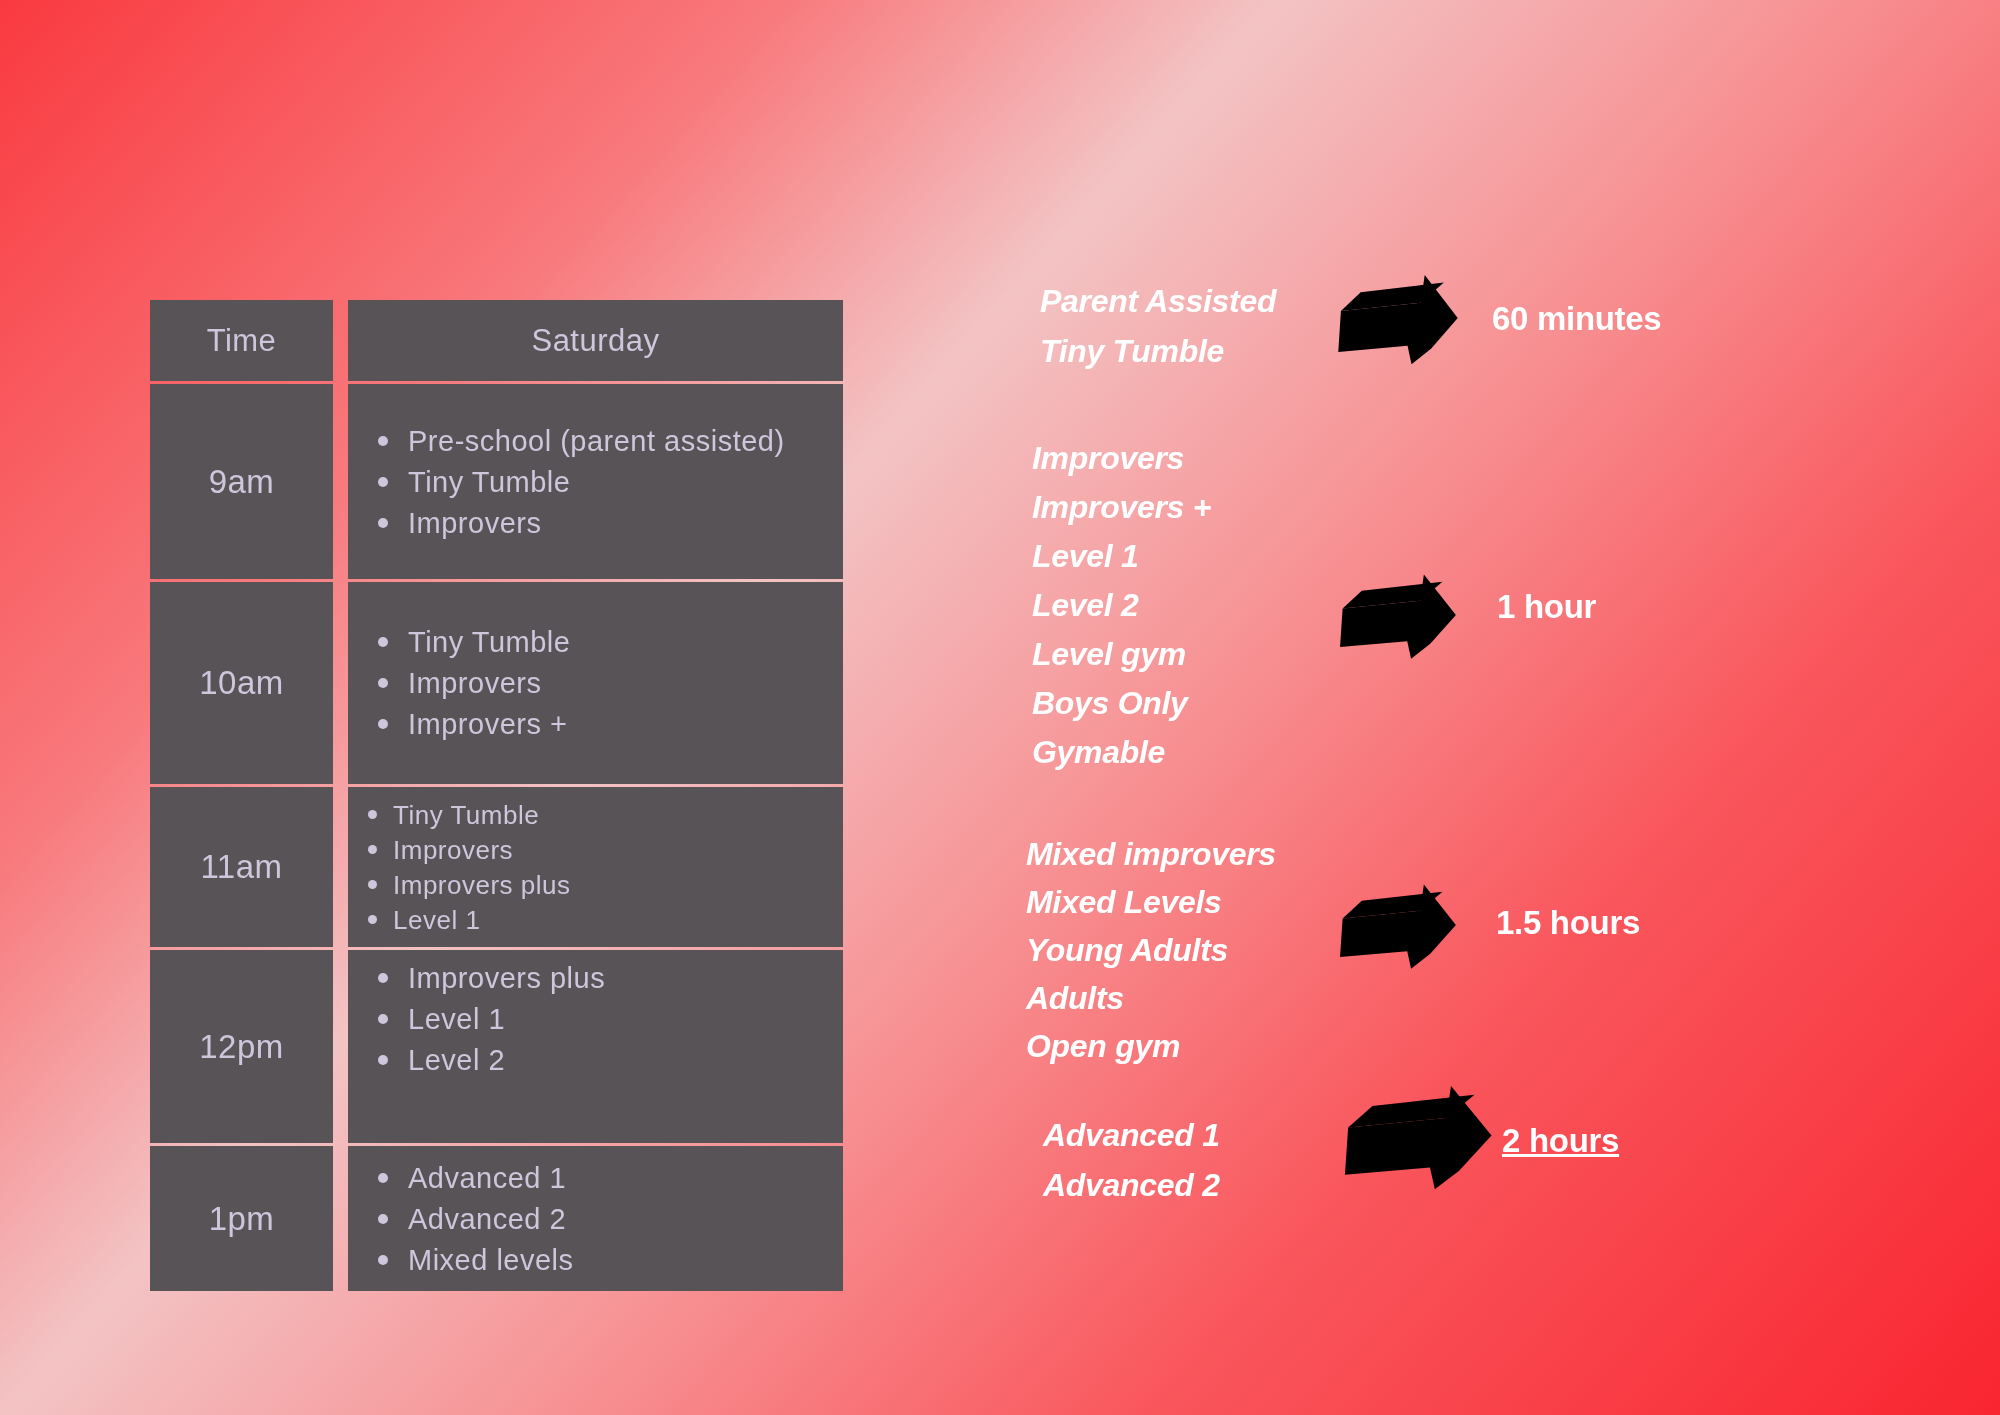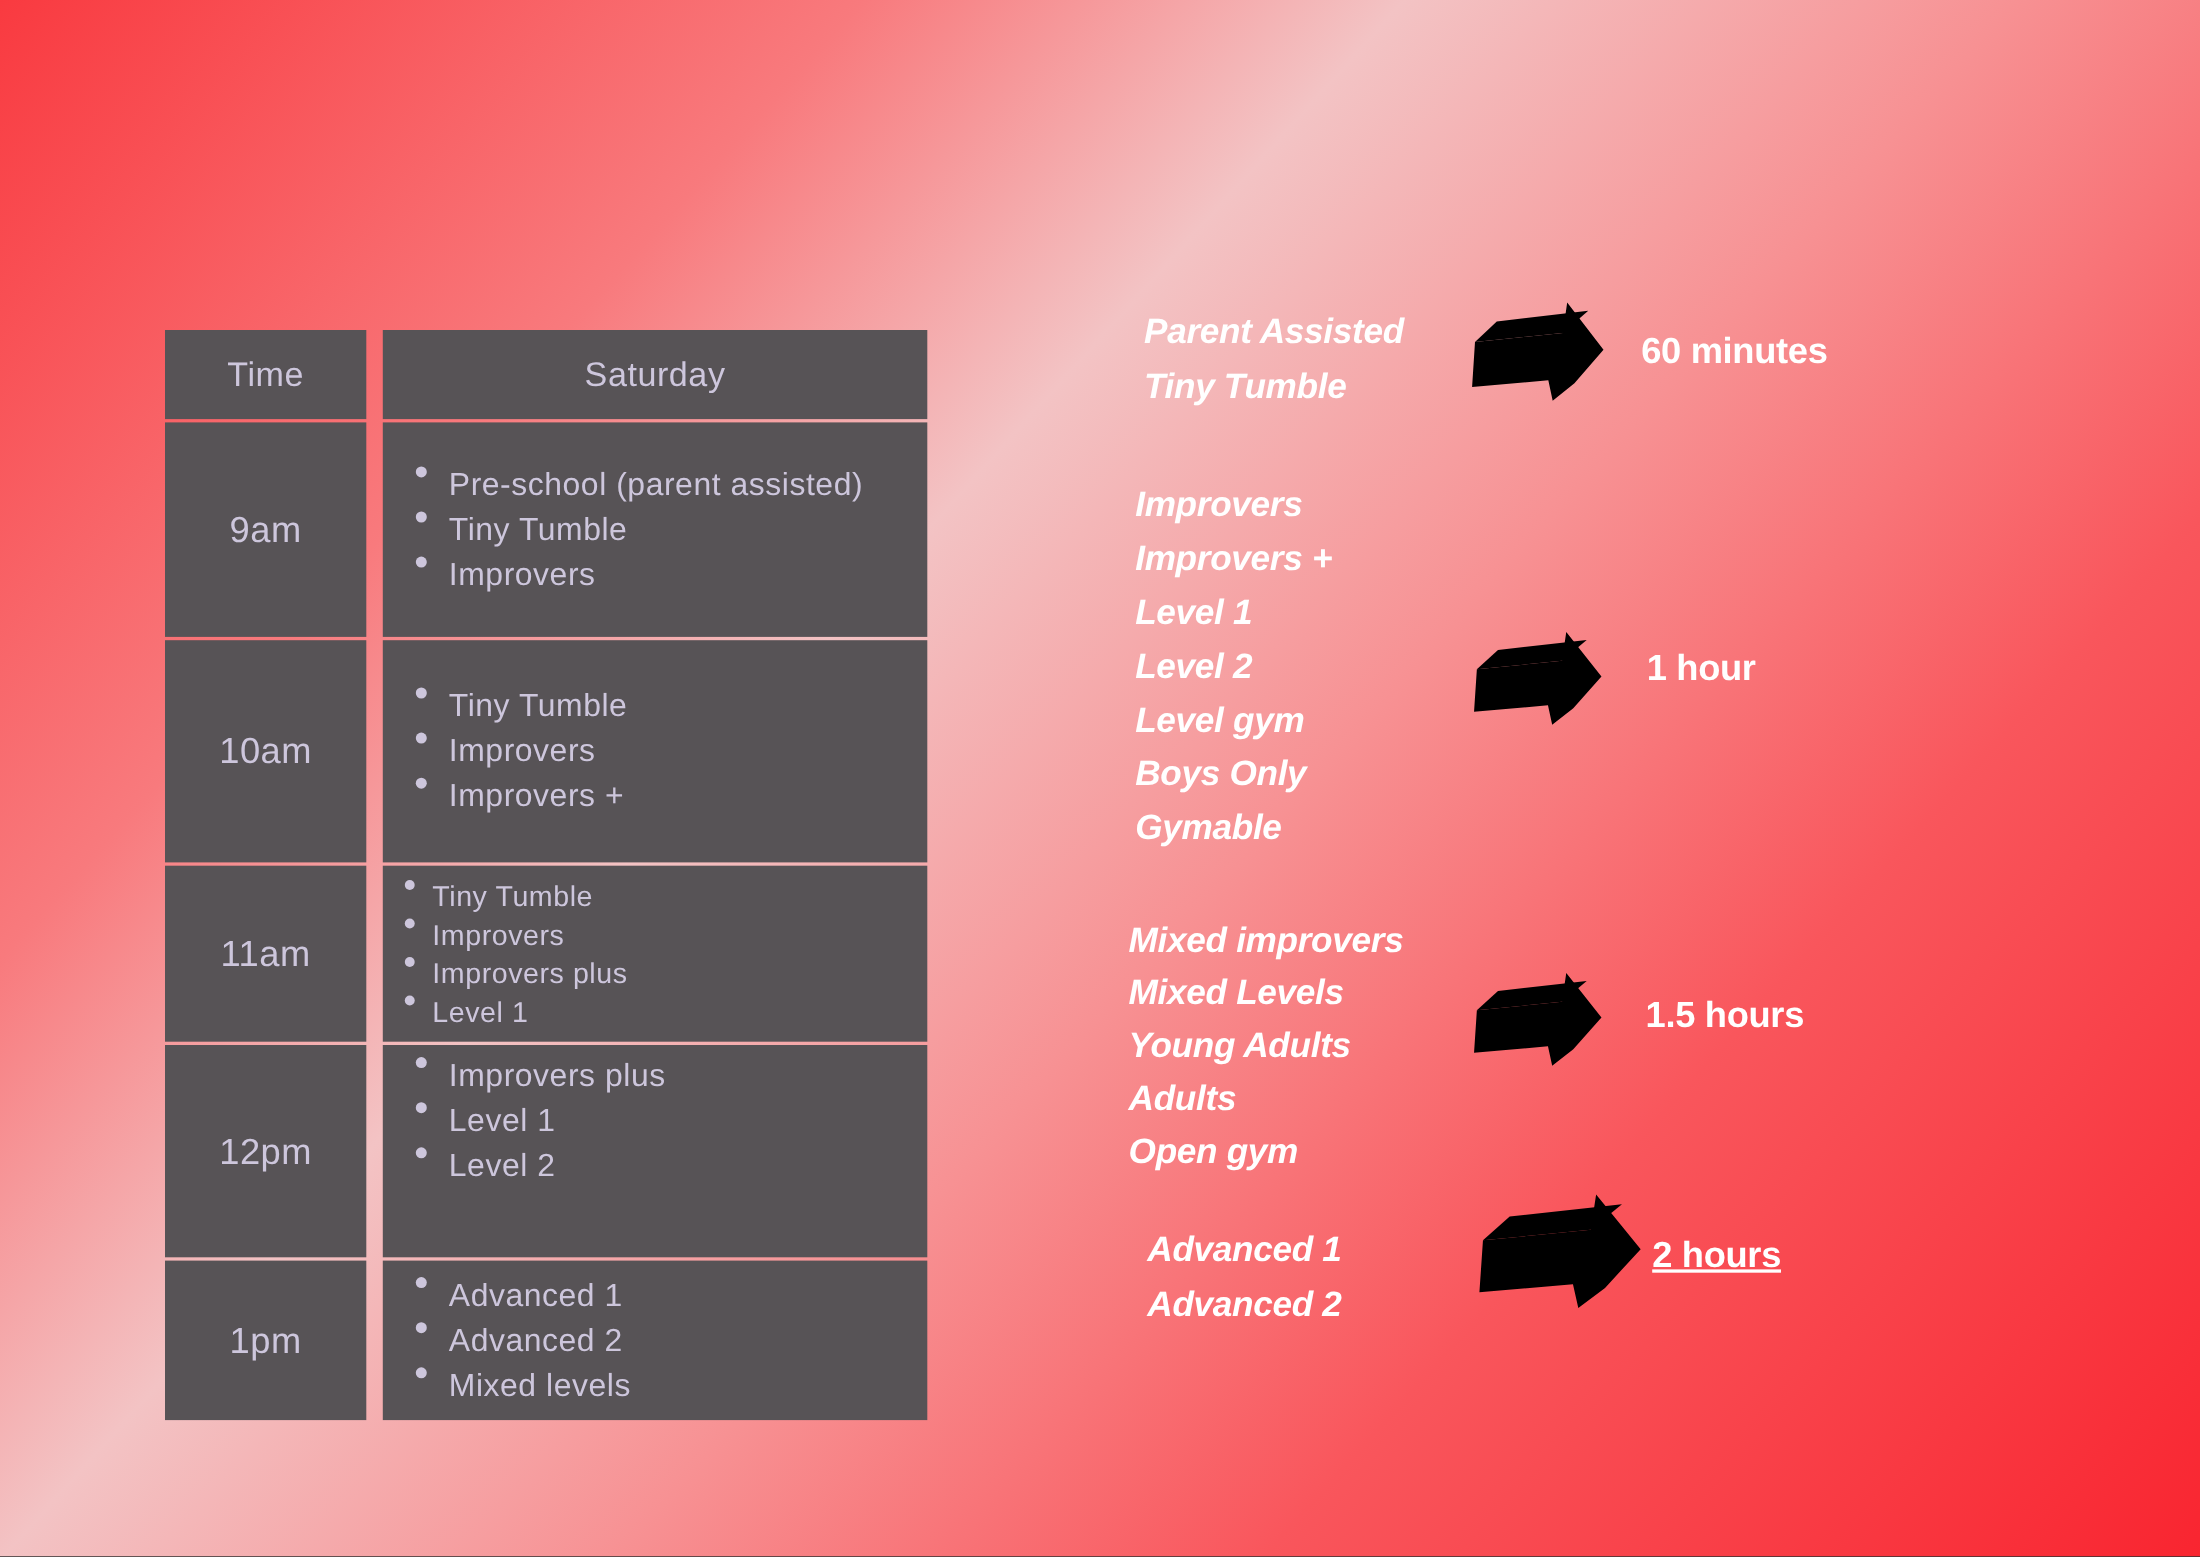--- a/index.html
+++ b/index.html
@@ -35,21 +35,21 @@
     display:flex;align-items:center;justify-content:center;
   }
   .hcell{font-size:31px;}
   .tcell{font-size:33px;}
   .ccell{
     display:flex;flex-direction:column;justify-content:center;
     padding-left:30px;box-sizing:border-box;
   }
   .ccell ul{list-style:none;margin:0;padding:0;}
   .ccell li{
-    display:flex;align-items:flex-start;
+    display:flex;align-items:center;
     font-size:29px;line-height:34px;margin:7px 0;
   }
   .dot{
     width:10px;height:10px;border-radius:50%;
     background:#cdc6dc;margin-right:20px;flex-shrink:0;
   }
   
   .ccell.small{padding-left:20px;}
   .ccell.small li{font-size:26px;line-height:30px;margin:5px 0;}
   .ccell.small .dot{width:9px;height:9px;margin-right:16px;}

